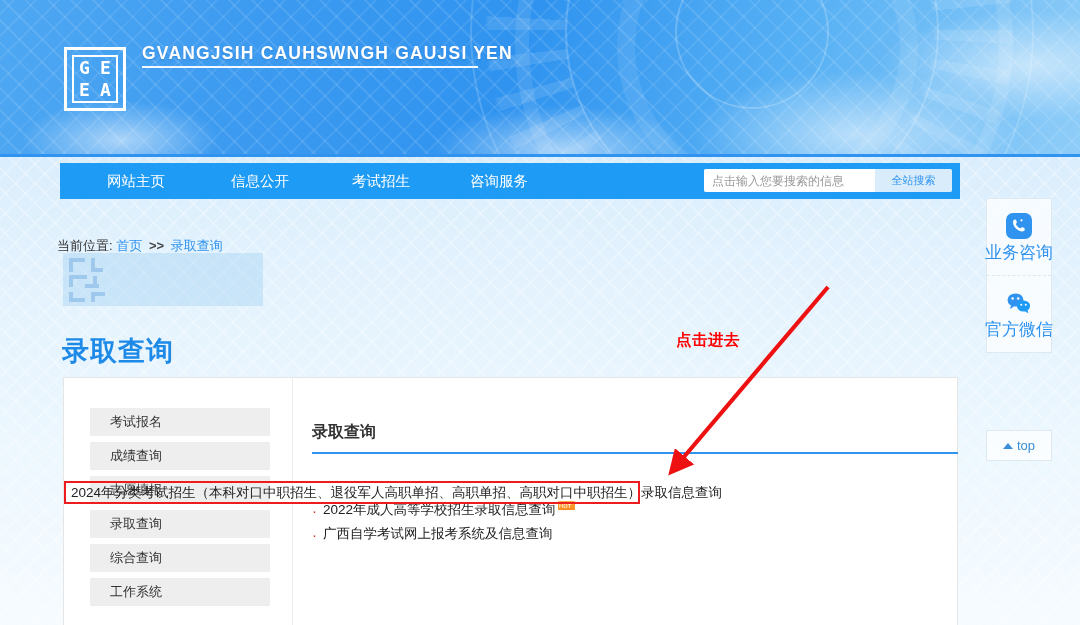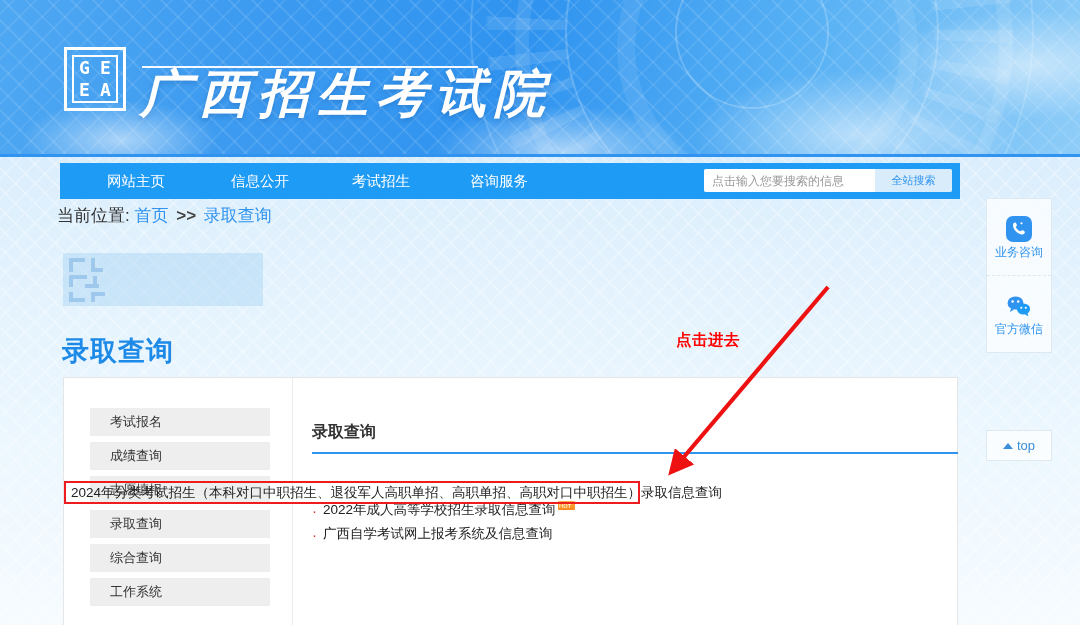--- a/index.html
+++ b/index.html
@@ -193,22 +193,22 @@
     color: #2f93ef;
     font-size: 11px;
     border: 0;
     cursor: pointer;
     font-family: "Liberation Sans", sans-serif;
   }
 
   
   #breadcrumb {
     position: absolute;
-    left: 57px; top: 204px;
-    font-size: 17px;
+    left: 57px; top: 237px;
+    font-size: 13px;
     color: #333333;
     white-space: nowrap;
   }
   #breadcrumb .crumb-link { color: #2f93ef; cursor: pointer; }
   #breadcrumb .crumb-sep { color: #444; margin: 0 3px; font-weight: bold; }
 
   
   #deco-block {
     position: absolute;
     left: 63px; top: 253px;
@@ -392,21 +392,21 @@
     height: 76px;
     display: flex;
     flex-direction: column;
     align-items: center;
     justify-content: center;
     cursor: pointer;
     border-bottom: 1px dashed #dde8f1;
   }
   .float-item:last-child { border-bottom: 0; }
   .float-label {
-    font-size: 12px;
+    font-size: 17px;
     color: #2f93ef;
     white-space: nowrap;
   }
   .float-ico { width: 30px; height: 30px; position: relative; }
 
   #top-btn {
     position: absolute;
     left: 986px; top: 430px;
     width: 66px; height: 31px;
     background: rgba(255,255,255,.72);
@@ -451,22 +451,22 @@
 
     <div id="logo-mark">
       <div class="inner">
         <span>G</span>
         <span>E</span>
         <span>E</span>
         <span>A</span>
       </div>
     </div>
 
+    <div id="logo-pinyin">GVANGJSIH CAUHSWNGH GAUJSI YEN</div>
     <div id="logo-rule"></div>
-    <div id="logo-cn">广西招生考试院</div>
 
     <div class="banner-bottomline"></div>
   </div>
 
   <div id="navbar">
     <div class="nav-item">网站主页</div>
     <div class="nav-item">信息公开</div>
     <div class="nav-item">考试招生</div>
     <div class="nav-item">咨询服务</div>
 

